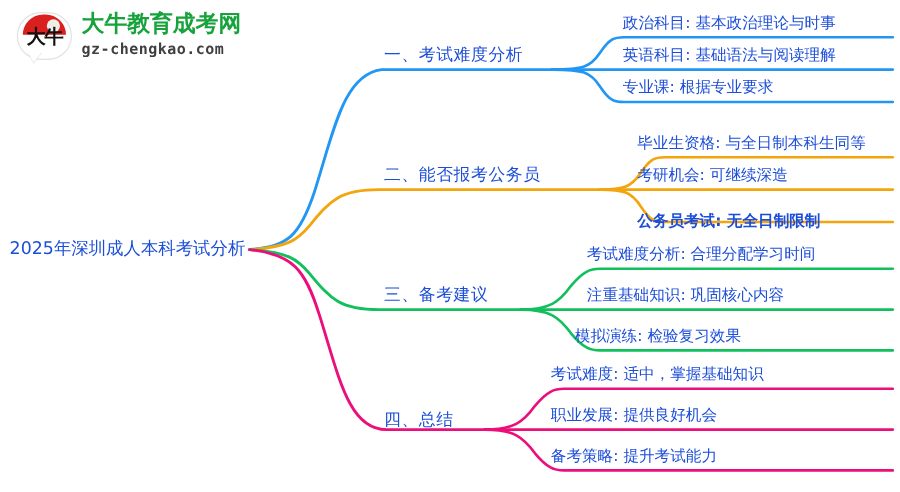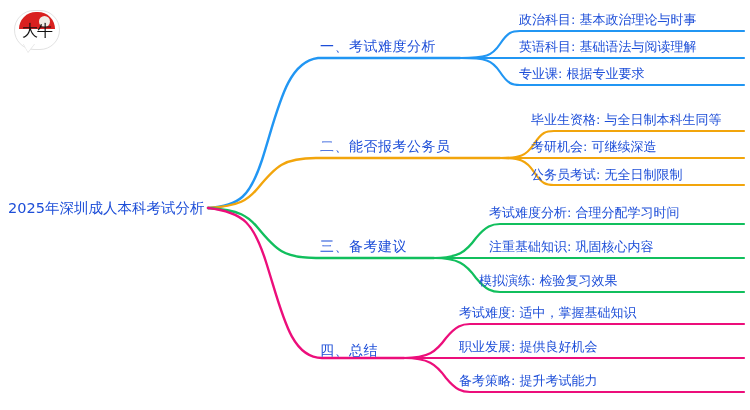--- a/index.html
+++ b/index.html
@@ -70,21 +70,21 @@
     background: #f0ede6;
     border-radius: 50%;
   }
   #logo-cn {
     position: absolute;
     left: 3px;
     top: 12px;
     width: 40px;
     text-align: center;
     font-size: 16px;
-    font-weight: normal;
+    font-weight: bold;
     color: #111;
     line-height: 18px;
     letter-spacing: -1px;
     font-family: "DejaVu Sans", sans-serif;
   }
   #logo-text {
     position: absolute;
     left: 54px;
     top: 2px;
     width: 150px;
@@ -144,20 +144,24 @@
 <body>
 
 <div id="logo">
   <div id="logo-mark">
     <div id="logo-bubble"></div>
     <div id="logo-bubble-tail"></div>
     <div id="logo-arc"></div>
     <div id="logo-arc-dot"></div>
     <div id="logo-cn">大牛</div>
   </div>
+  <div id="logo-text">
+    <div id="logo-title">大牛教育成考网</div>
+    <div id="logo-sub">gz-chengkao.com</div>
+  </div>
 </div>
 
 <svg id="wires" viewBox="0 0 750 410" xmlns="http://www.w3.org/2000/svg">
 
   <g>
     <path d="M208,208 C 240,206 250,196 262,160 C 278,110 286,62 318,58 L 460,58" fill="none" stroke="#2196f3" stroke-width="2.4" stroke-linecap="round"></path>
     <path d="M460,58 C 486,58 492,56 500,44 C 508,32 512,31 520,31 L 744,31" fill="none" stroke="#2196f3" stroke-width="2.2" stroke-linecap="round"></path>
     <path d="M460,58 L 744,58" fill="none" stroke="#2196f3" stroke-width="2.2" stroke-linecap="round"></path>
     <path d="M460,58 C 486,58 492,60 500,72 C 508,84 512,85 520,85 L 744,85" fill="none" stroke="#2196f3" stroke-width="2.2" stroke-linecap="round"></path>
   </g>
@@ -187,21 +191,21 @@
 <div class="node" id="root-node">2025年深圳成人本科考试分析</div>
 
 <div class="node branch-label" style="left:320px; top:37px;">一、考试难度分析</div>
 <div class="node leaf-label" style="left:519px; top:11px;">政治科目: 基本政治理论与时事</div>
 <div class="node leaf-label" style="left:519px; top:38px;">英语科目: 基础语法与阅读理解</div>
 <div class="node leaf-label" style="left:519px; top:65px;">专业课: 根据专业要求</div>
 
 <div class="node branch-label" style="left:320px; top:137px;">二、能否报考公务员</div>
 <div class="node leaf-label" style="left:531px; top:111px;">毕业生资格: 与全日制本科生同等</div>
 <div class="node leaf-label" style="left:531px; top:138px;">考研机会: 可继续深造</div>
-<div class="node leaf-label" style="left:531px; top:166px;">公务员考试: 无全日制限制</div>
+<div class="node leaf-label" style="left:531px; top:176px;font-weight:bold;">公务员考试: 无全日制限制</div>
 
 <div class="node branch-label" style="left:320px; top:237px;">三、备考建议</div>
 <div class="node leaf-label" style="left:489px; top:204px;">考试难度分析: 合理分配学习时间</div>
 <div class="node leaf-label" style="left:489px; top:238px;">注重基础知识: 巩固核心内容</div>
 <div class="node leaf-label" style="left:479px; top:272px;">模拟演练: 检验复习效果</div>
 
 <div class="node branch-label" style="left:320px; top:341px;">四、总结</div>
 <div class="node leaf-label" style="left:459px; top:304px;text-align:center;">考试难度: 适中，掌握基础知识</div>
 <div class="node leaf-label" style="left:459px; top:338px;">职业发展: 提供良好机会</div>
 <div class="node leaf-label" style="left:459px; top:372px;">备考策略: 提升考试能力</div>

